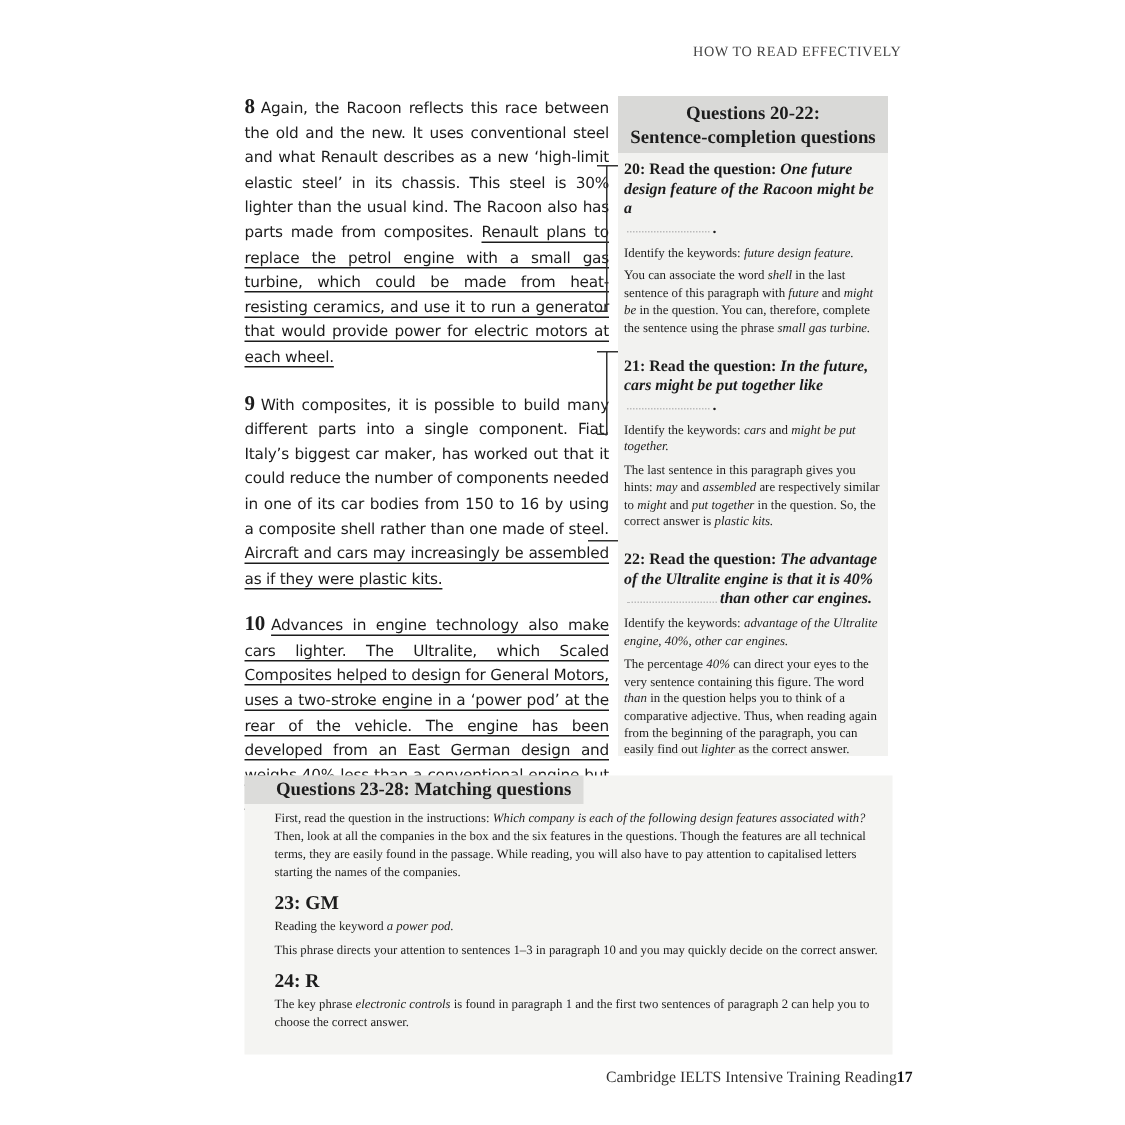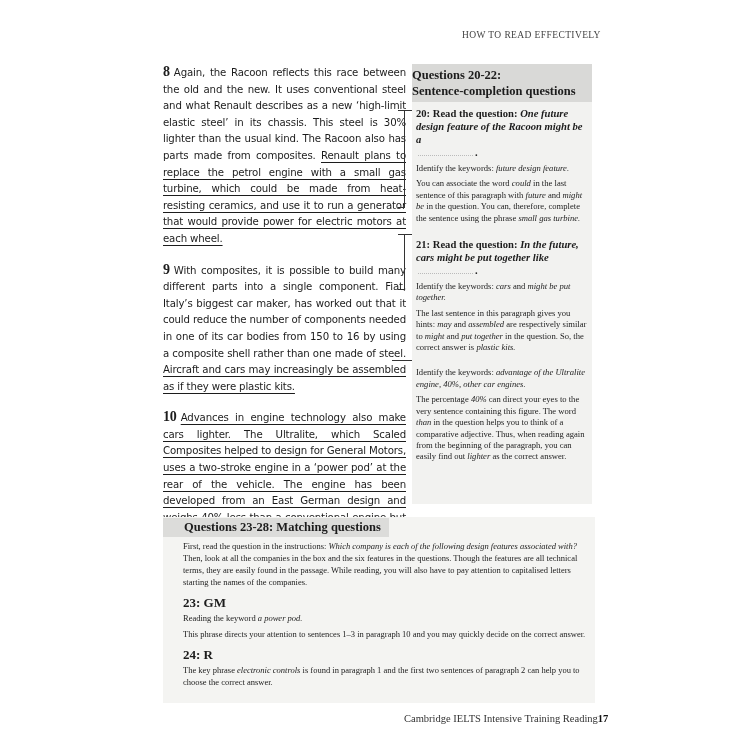--- a/index.html
+++ b/index.html
@@ -5,21 +5,21 @@
   html, body { margin:0; padding:0; }
   body { width:750px; height:750px; background:#ffffff; position:relative; overflow:hidden; color:#1c1c1c; }
   .serif { font-family: "Liberation Serif", "DejaVu Serif", serif; }
   .sans { font-family: "DejaVu Sans", "Liberation Sans", sans-serif; }
   .running-head { position:absolute; left:462px; top:30px; font-size:9.5px; letter-spacing:0.4px; color:#444; }
   .col-left { position:absolute; left:163px; top:64px; width:243px; font-size:10.2px; line-height:16.6px; letter-spacing:-0.15px; text-align:justify; }
   .para { margin:0 0 14px 0; }
   .para .num { font-family:"Liberation Serif", serif; font-weight:bold; font-size:14px; margin-right:4px; }
   .ul { text-decoration:underline; text-underline-offset:3px; text-decoration-thickness:1px; }
   .sidebox { position:absolute; left:412px; top:64px; width:180px; height:440px; background:#f2f2f0; }
-  .sidebox-head { background:#d9d9d7; font-weight:bold; font-size:12.5px; line-height:16px; padding:3px 0 3px 0; }
+  .sidebox-head { background:#d9d9d7; text-align:center; font-weight:bold; font-size:12.5px; line-height:16px; padding:3px 0 3px 0; }
   .q { padding:0 4px 0 4px; font-size:8.6px; line-height:11.4px; }
   .q-title { font-weight:bold; font-size:10.6px; line-height:13px; margin:5px 0 4px 0; }
   .q-title i { font-weight:bold; }
   .q p { margin:0 0 4px 0; }
   .blank { display:inline-block; width:55px; border-bottom:1px dotted #bbb; margin:0 2px; }
   .bracket { position:absolute; border:1px solid #333; border-left:none; }
   .connector { position:absolute; height:0; border-top:1px solid #333; }
   .bottombox { position:absolute; left:163px; top:517px; width:432px; height:186px; background:#f4f4f2; }
   .bottom-head { display:inline-block; background:#dcdcda; font-weight:bold; font-size:12.5px; padding:2px 8px 2px 21px; }
   .bottom-body { padding:3px 6px 0 5px; font-size:8.5px; line-height:12px;margin-left:15px; }
@@ -55,32 +55,35 @@
   <div class="sidebox-head">
     <div>Questions 20-22:</div>
     <div>Sentence-completion questions</div>
   </div>
 
   <div class="q">
     <div class="q-title">
       <span>20: Read the question: </span><i>One future design feature of the Racoon might be a</i><br><span class="blank"></span><span>.</span>
     </div>
     <p><span>Identify the keywords: </span><i>future design feature.</i></p>
-    <p class="rich"><span>You can associate the word </span><i>could</i><span> in the last sentence of this paragraph with </span><i>future</i><span> and </span><i>might be</i><span> in the question. You can, therefore, complete the sentence using the phrase </span><i>small gas turbine.</i></p>
+    <p class="rich"><span>You can associate the word </span><i>shell</i><span> in the last sentence of this paragraph with </span><i>future</i><span> and </span><i>might be</i><span> in the question. You can, therefore, complete the sentence using the phrase </span><i>small gas turbine.</i></p>
   </div>
 
   <div class="q" style="margin-top:14px;">
     <div class="q-title">
       <span>21: Read the question: </span><i>In the future, cars might be put together like</i><br><span class="blank"></span><span>.</span>
     </div>
     <p><span>Identify the keywords: </span><span class="rich"><i>cars</i><span> and </span><i>might be put together.</i></span></p>
     <p class="rich"><span>The last sentence in this paragraph gives you hints: </span><i>may</i><span> and </span><i>assembled</i><span> are respectively similar to </span><i>might</i><span> and </span><i>put together</i><span> in the question. So, the correct answer is </span><i>plastic kits.</i></p>
   </div>
 
   <div class="q" style="margin-top:14px;">
+    <div class="q-title">
+      <span>22: Read the question: </span><i>The advantage of the Ultralite engine is that it is 40%</i><br><span class="blank" style="width:60px;"></span><i>than other car engines.</i>
+    </div>
     <p><span>Identify the keywords: </span><i>advantage of the Ultralite engine, 40%, other car engines.</i></p>
     <p class="rich"><span>The percentage </span><i>40%</i><span> can direct your eyes to the very sentence containing this figure. The word </span><i>than</i><span> in the question helps you to think of a comparative adjective. Thus, when reading again from the beginning of the paragraph, you can easily find out </span><i>lighter</i><span> as the correct answer.</span></p>
   </div>
 </div>
 
 <div class="bottombox serif">
   <div class="bottom-head">Questions 23-28: Matching questions</div>
   <div class="bottom-body">
     <p class="rich"><span>First, read the question in the instructions: </span><i>Which company is each of the following design features associated with?</i><span> Then, look at all the companies in the box and the six features in the questions. Though the features are all technical terms, they are easily found in the passage. While reading, you will also have to pay attention to capitalised letters starting the names of the companies.</span></p>
     <div class="sub-head">23: GM</div>

